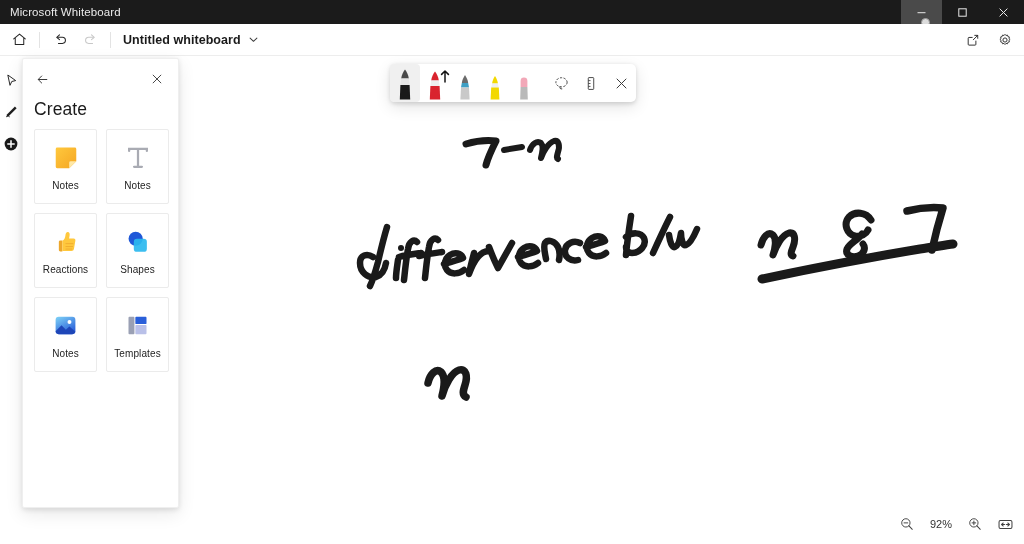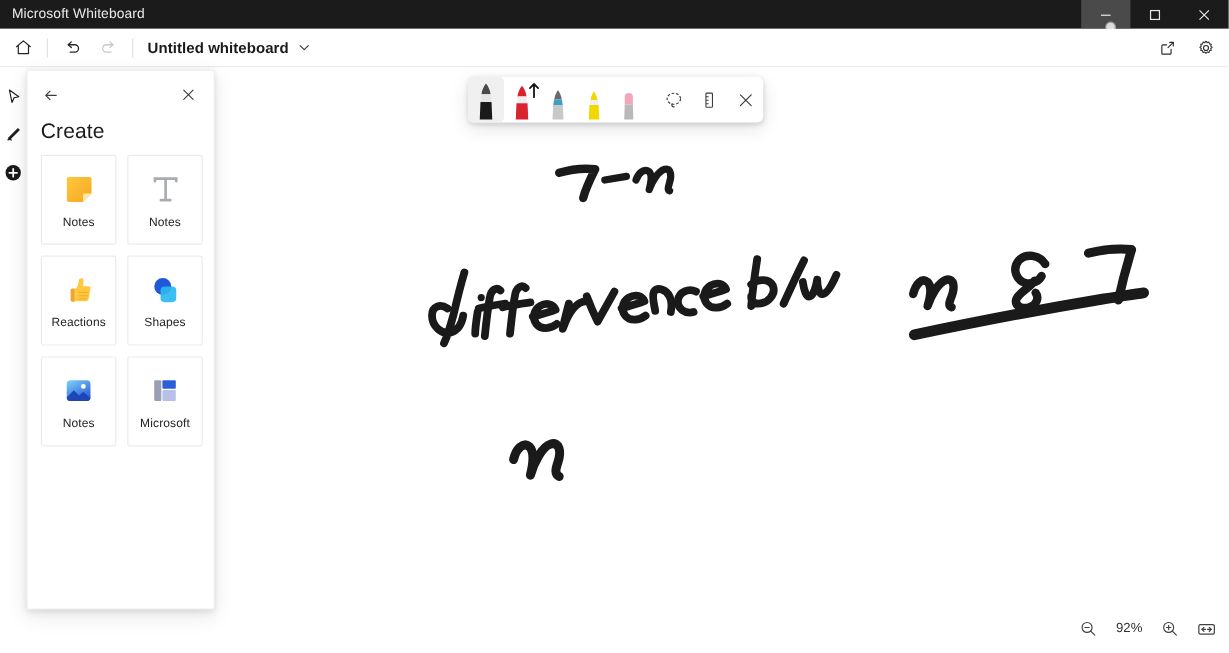--- a/index.html
+++ b/index.html
@@ -365,21 +365,21 @@
       </div>
 
       <div class="card">
         <div class="card-ico">
           <svg width="27" height="27" viewBox="0 0 30 30" aria-hidden="true">
             <rect x="5" y="5.4" width="6.6" height="19.2" rx="1" fill="#9aa0b4"></rect>
             <rect x="12.6" y="5.4" width="12.4" height="8" rx="1" fill="#2a5fd9"></rect>
             <rect x="12.6" y="14.4" width="12.4" height="10.2" rx="1" fill="#b9c0e8"></rect>
           </svg>
         </div>
-        <div class="card-label">Microsoft</div>
+        <div class="card-label">Templates</div>
       </div>
 
     </div>
   </div>
 
   <div class="pentool">
 
     <div class="pen-slot selected">
       <svg width="22" height="34" viewBox="0 0 22 34" aria-hidden="true">
         <path d="M11 1.5 C9 4, 7.6 7, 7.2 10.5 L14.8 10.5 C14.4 7, 13 4, 11 1.5 Z" fill="#4a4a4a"></path>

